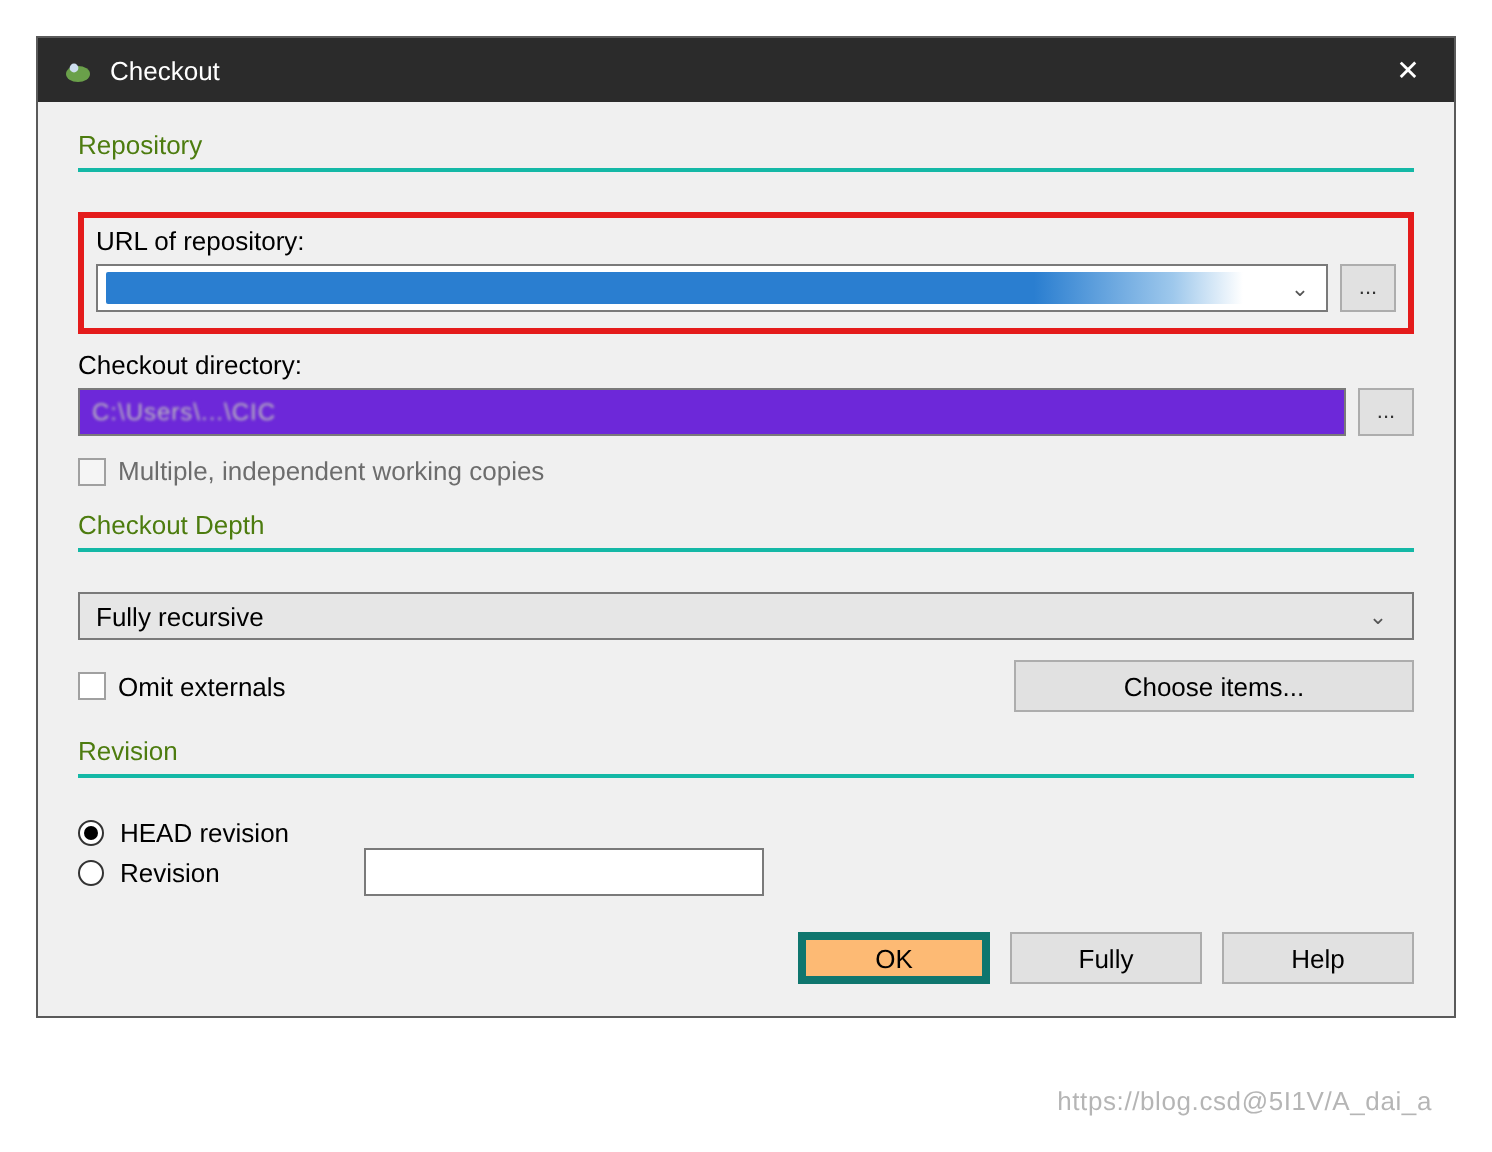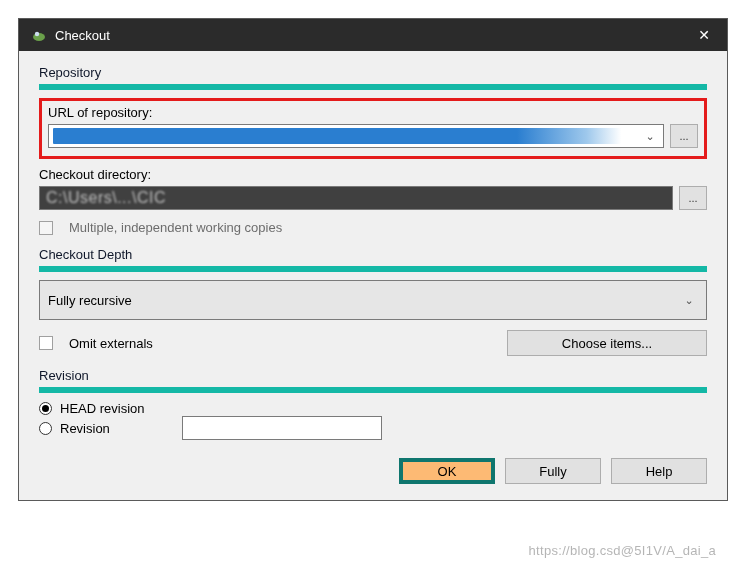--- a/index.html
+++ b/index.html
@@ -51,26 +51,26 @@
     }
     .content {
       background: #f0f0f0;
       padding: 14px 20px 16px 20px;
     }
     .group {
       margin-bottom: 12px;
     }
     .group-label {
       font-size: 13px;
-      color: #0f172a;
+      color: #4d7c0f;
       margin-bottom: 4px;
     }
     .group-inner {
-      border-top: 6px solid #14b8a6;
-      padding-top: 8px;
+      border-top: 2px solid #14b8a6;
+      padding-top: 20px;
     }
     .field-label {
       font-size: 13px;
       color: #000;
       margin-bottom: 4px;
     }
     .highlight-box {
       border: 3px solid #e41b1b;
       padding: 4px 6px 8px 6px;
       margin-bottom: 8px;
@@ -116,53 +116,53 @@
       border: 1px solid #adadad;
       display: flex;
       align-items: center;
       justify-content: center;
       font-size: 11px;
       color: #333;
     }
     .text-input {
       flex: 1;
       height: 24px;
-      background: #404040;
+      background: #6d28d9;
       border: 1px solid #7a7a7a;
       padding: 0 6px;
-      font-size: 16px;
+      font-size: 12px;
       color: #999;
       display: flex;
       align-items: center;
     }
     .dir-blur {
       color: #bdbdbd;
       letter-spacing: 0.5px;
       filter: blur(0.8px);
     }
     .checkbox-row {
       display: flex;
       align-items: center;
-      gap: 16px;
+      gap: 6px;
       margin-top: 10px;
       font-size: 13px;
       color: #6d6d6d;
     }
     .checkbox {
       width: 14px;
       height: 14px;
       border: 1px solid #a0a0a0;
       background: #fff;
     }
     .checkbox-row.disabled .checkbox {
       background: #f5f5f5;
     }
     .depth-combo {
       width: 100%;
-      height: 40px;
+      height: 24px;
       background: #e6e6e6;
       border: 1px solid #7a7a7a;
       display: flex;
       align-items: center;
       padding: 0 8px;
       font-size: 13px;
       justify-content: space-between;
       margin-bottom: 10px;
     }
     .depth-row2 {

